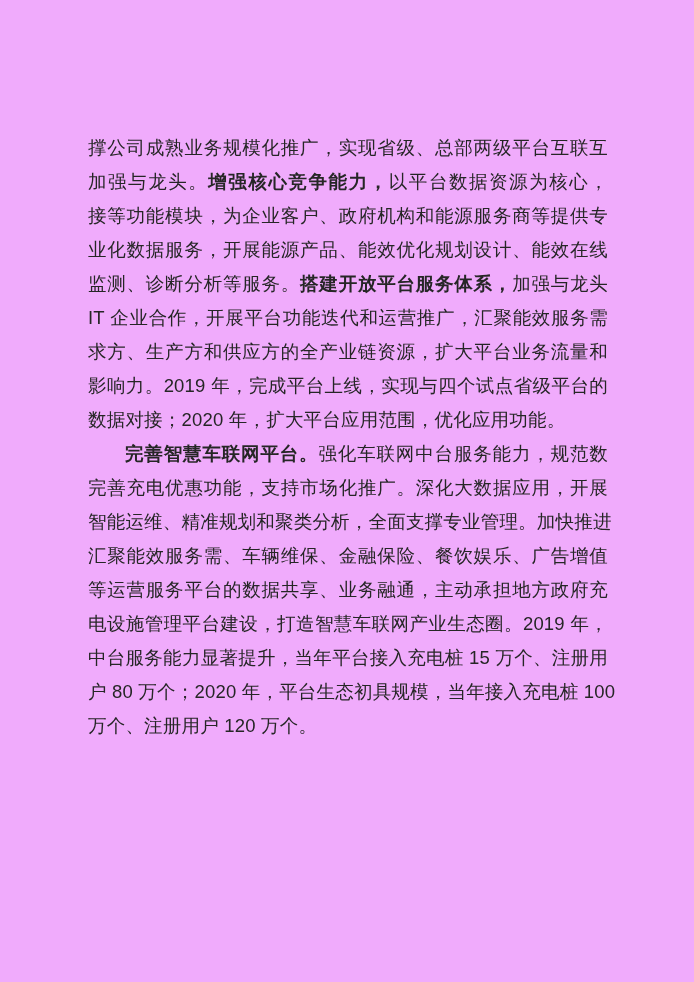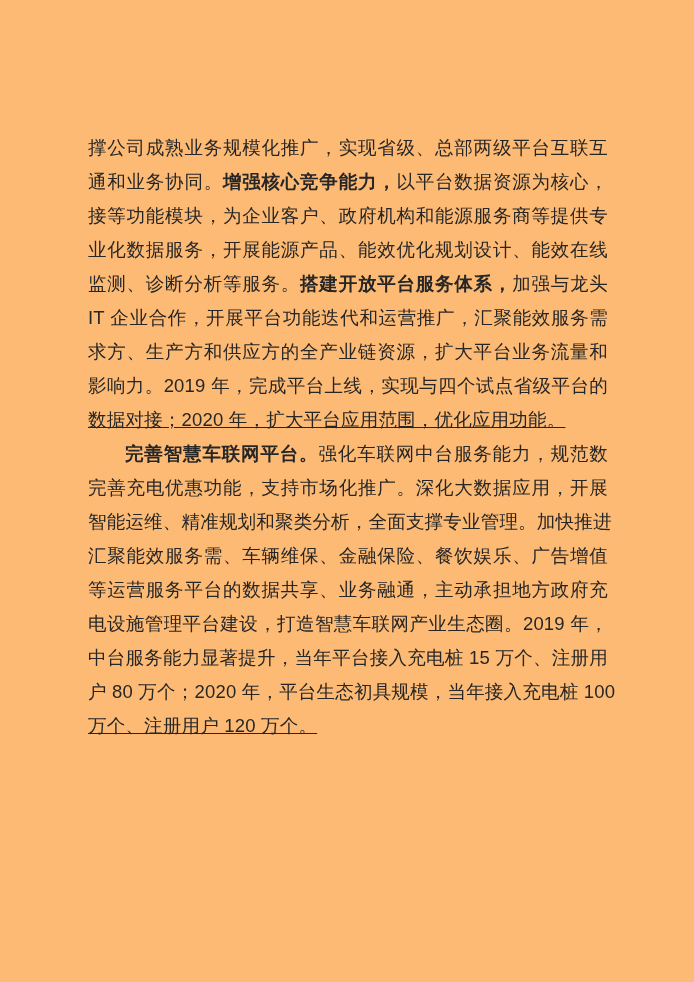--- a/index.html
+++ b/index.html
@@ -4,21 +4,21 @@
 <style>
   html, body {
     margin: 0;
     padding: 0;
     background: #ffffff;
   }
   .page {
     position: relative;
     width: 694px;
     height: 982px;
-    background: #fdba74;
+    background: #f0abfc;
     overflow: hidden;
     font-family: "Liberation Sans", sans-serif;
   }
   .doc-body {
     position: absolute;
     left: 88px;
     top: 131px;
     width: 520px;
     font-size: 18.5px;
     line-height: 34px;
@@ -26,36 +26,35 @@
   }
   .line {
     height: 34px;
     text-align: justify;
     text-align-last: justify;
     white-space: nowrap;
   }
   .line.align-left {
     text-align: right;
     text-align-last: left;
-    text-decoration: underline;
   }
   .line.indent {
     text-indent: 37px;
   }
   .bold {
     font-weight: 700;
   }
 </style>
 </head>
 <body>
 
 <div class="page">
   <div class="doc-body" style="color: rgb(38, 38, 38);">
       <div class="line"><span>撑公司成熟业务规模化推广，实现省级、总部两级平台互联互</span></div>
-      <div class="line"><span>通和业务协同。</span><span class="bold">增强核心竞争能力，</span><span>以平台数据资源为核心，</span></div>
+      <div class="line"><span>加强与龙头。</span><span class="bold">增强核心竞争能力，</span><span>以平台数据资源为核心，</span></div>
       <div class="line"><span>接等功能模块，为企业客户、政府机构和能源服务商等提供专</span></div>
       <div class="line"><span>业化数据服务，开展能源产品、能效优化规划设计、能效在线</span></div>
       <div class="line"><span>监测、诊断分析等服务。</span><span class="bold">搭建开放平台服务体系，</span><span>加强与龙头</span></div>
       <div class="line"><span>IT 企业合作，开展平台功能迭代和运营推广，汇聚能效服务需</span></div>
       <div class="line"><span>求方、生产方和供应方的全产业链资源，扩大平台业务流量和</span></div>
       <div class="line"><span>影响力。2019 年，完成平台上线，实现与四个试点省级平台的</span></div>
       <div class="line align-left"><span>数据对接；2020 年，扩大平台应用范围，优化应用功能。</span></div>
       <div class="line indent"><span class="bold">完善智慧车联网平台。</span><span>强化车联网中台服务能力，规范数</span></div>
       <div class="line"><span>完善充电优惠功能，支持市场化推广。深化大数据应用，开展</span></div>
       <div class="line"><span>智能运维、精准规划和聚类分析，全面支撑专业管理。加快推进</span></div>

